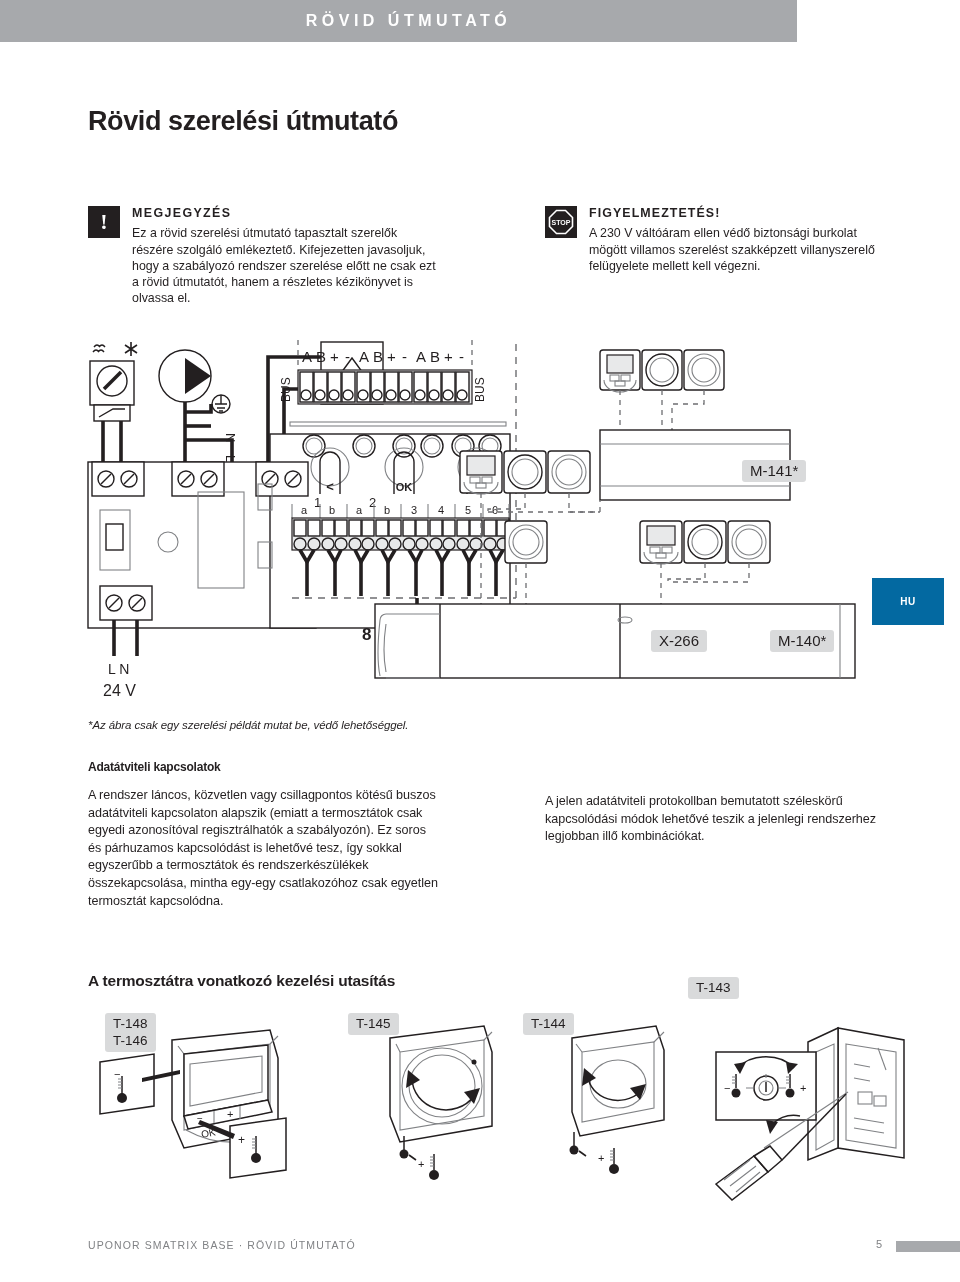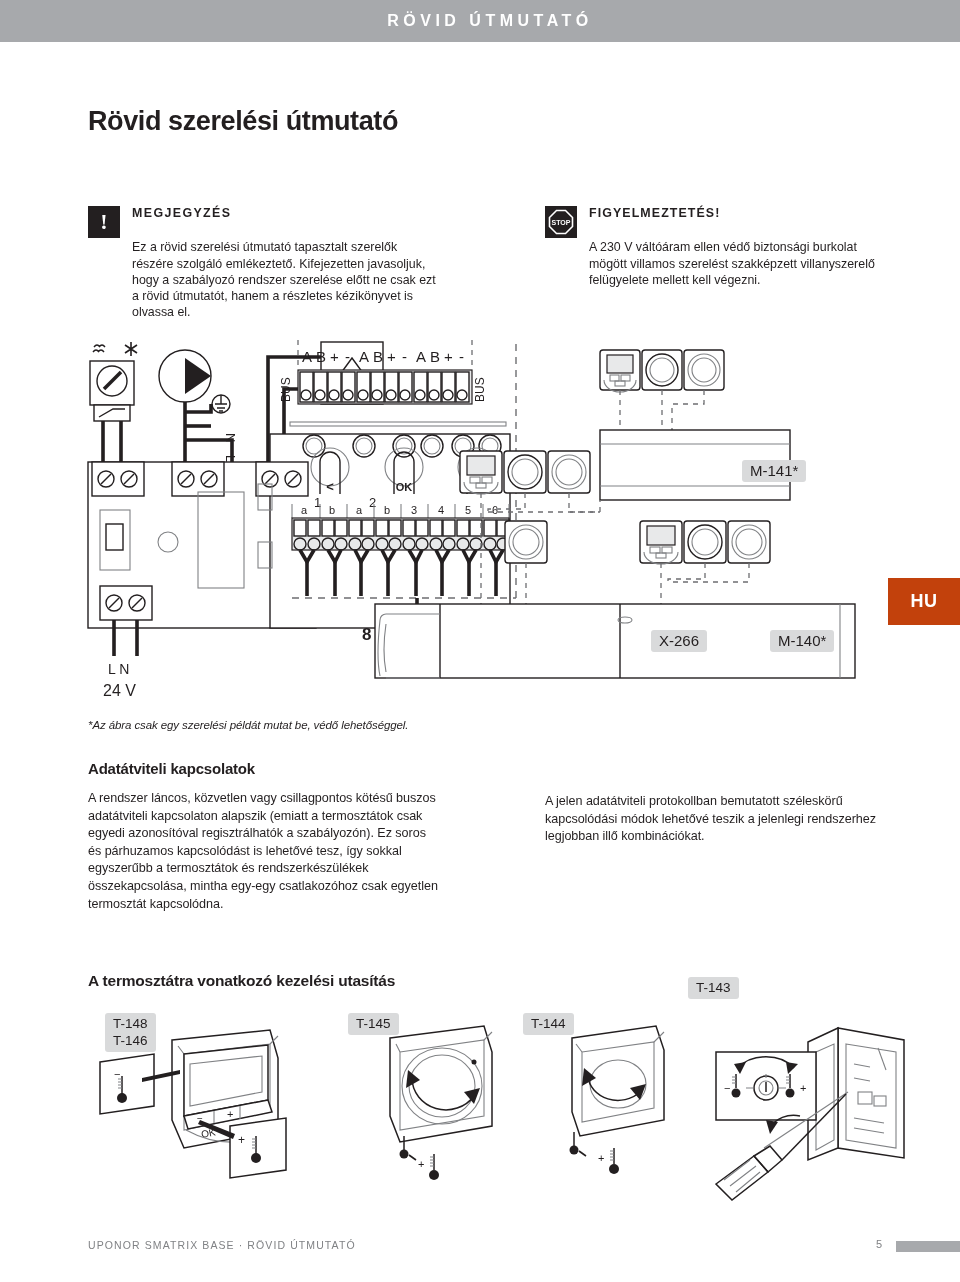--- a/index.html
+++ b/index.html
@@ -8,38 +8,38 @@
     width: 960px; height: 1282px;
     background:#ffffff;
     font-family: "Liberation Sans", sans-serif;
     color:#231f20;
     position:relative;
     overflow:hidden;
   }
 
   
   .header-bar{
-    position:absolute; left:0; top:0; width:960px; height:42px;
+    position:absolute; left:0; top:0; width:797px; height:42px;
     background:#a7a9ac;
     display:flex; align-items:center; justify-content:center;padding-left:20px;
   }
   .header-bar .htitle{
     color:#ffffff; font-size:16px; font-weight:bold; letter-spacing:4.5px;
   }
 
   
   .page-title{
     position:absolute; left:88px; top:88px;
     font-size:27px; font-weight:bold; letter-spacing:-0.4px;
   }
 
   
   .callout{ position:absolute; display:flex; gap:12px; }
   .callout .cbody{ font-size:12.4px; line-height:16.3px; }
-  .callout .clabel{ font-weight:bold; font-size:12.4px; letter-spacing:1.4px; margin-bottom:18px; }
+  .callout .clabel{ font-weight:bold; font-size:12.4px; letter-spacing:1.4px; margin-bottom:4px; }
   .callout .clabel.sc{ letter-spacing:1.1px; }
 
   .icon-note{
     width:32px; height:32px; background:#231f20; flex:0 0 32px;
     display:flex; align-items:center; justify-content:center; margin-top:1px;
   }
   .icon-note .bang{
     color:#fff; font-weight:bold; font-size:22px; line-height:1;
     font-family:"Liberation Serif", serif;
   }
@@ -52,35 +52,35 @@
   #warn-callout{ left:545px; top:205px; width:340px;justify-content:center; }
 
   
   #diagram{
     position:absolute; left:80px; top:334px; width:880px; height:390px;
   }
   #diagram svg{ display:block; }
 
   
   .hu-tab{
-    position:absolute; right:0; top:578px; width:72px; height:47px;
-    background:#c2410c; color:#ffffff;
+    position:absolute; right:16px; top:578px; width:72px; height:47px;
+    background:#0369a1; color:#ffffff;
     display:flex; align-items:center; justify-content:center;
-    font-size:18px; font-weight:bold; letter-spacing:0.5px;
+    font-size:10px; font-weight:bold; letter-spacing:0.5px;
   }
 
   
   .fig-caption{
     position:absolute; left:88px; top:719px;
     font-size:11.5px; font-style:italic; letter-spacing:-0.1px;
   }
 
   
   .col-head{
-    font-size:15px; font-weight:bold; letter-spacing:-0.2px;
+    font-size:12px; font-weight:bold; letter-spacing:-0.2px;
   }
   .col-text{
     font-size:12.6px; line-height:17.6px; letter-spacing:-0.05px;
   }
   #sec-left{ position:absolute; left:88px; top:760px; width:350px; }
   #sec-left .col-text{ margin-top:13px; }
   #sec-right{ position:absolute; left:545px; top:793px; width:355px; }
 
   
   #thermo-head{

